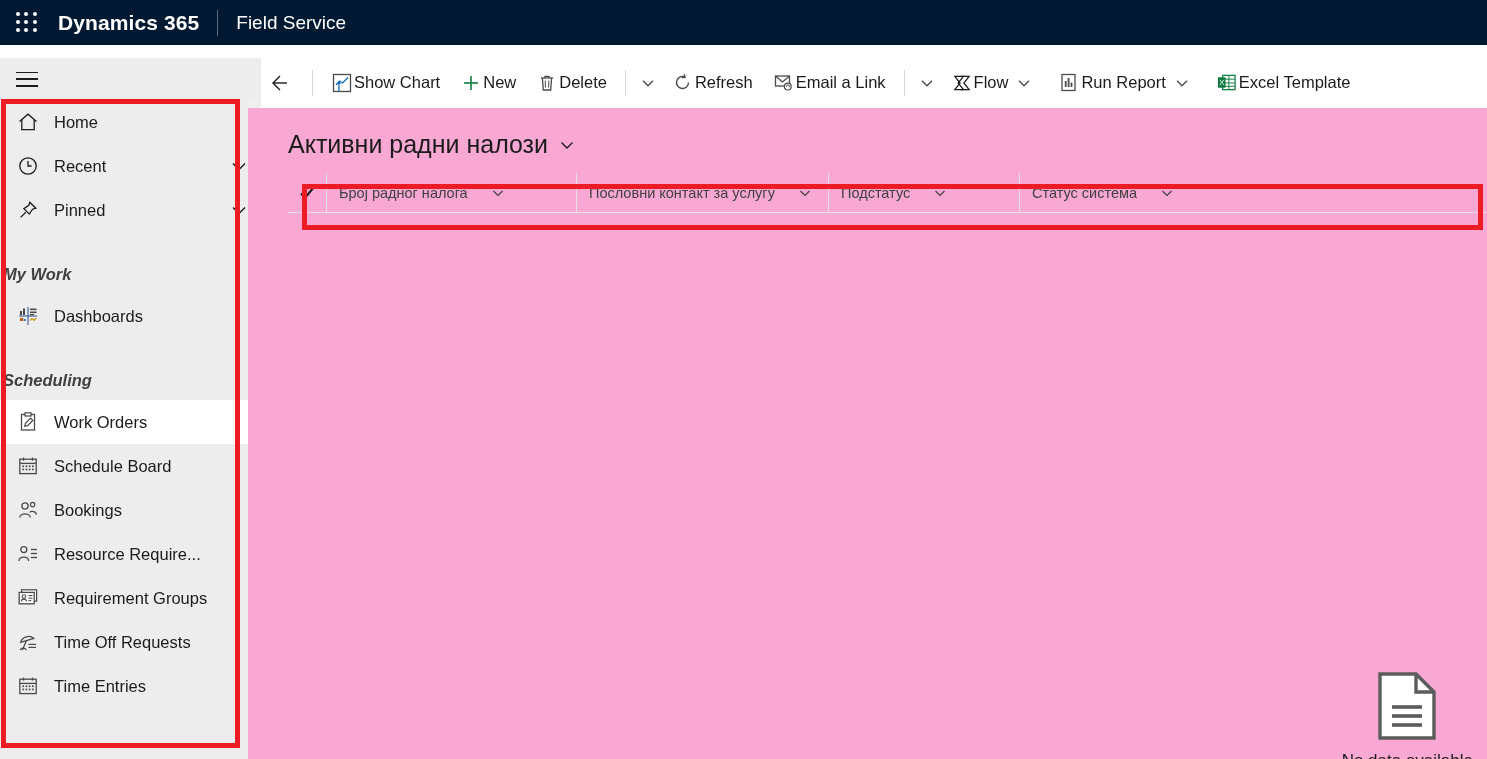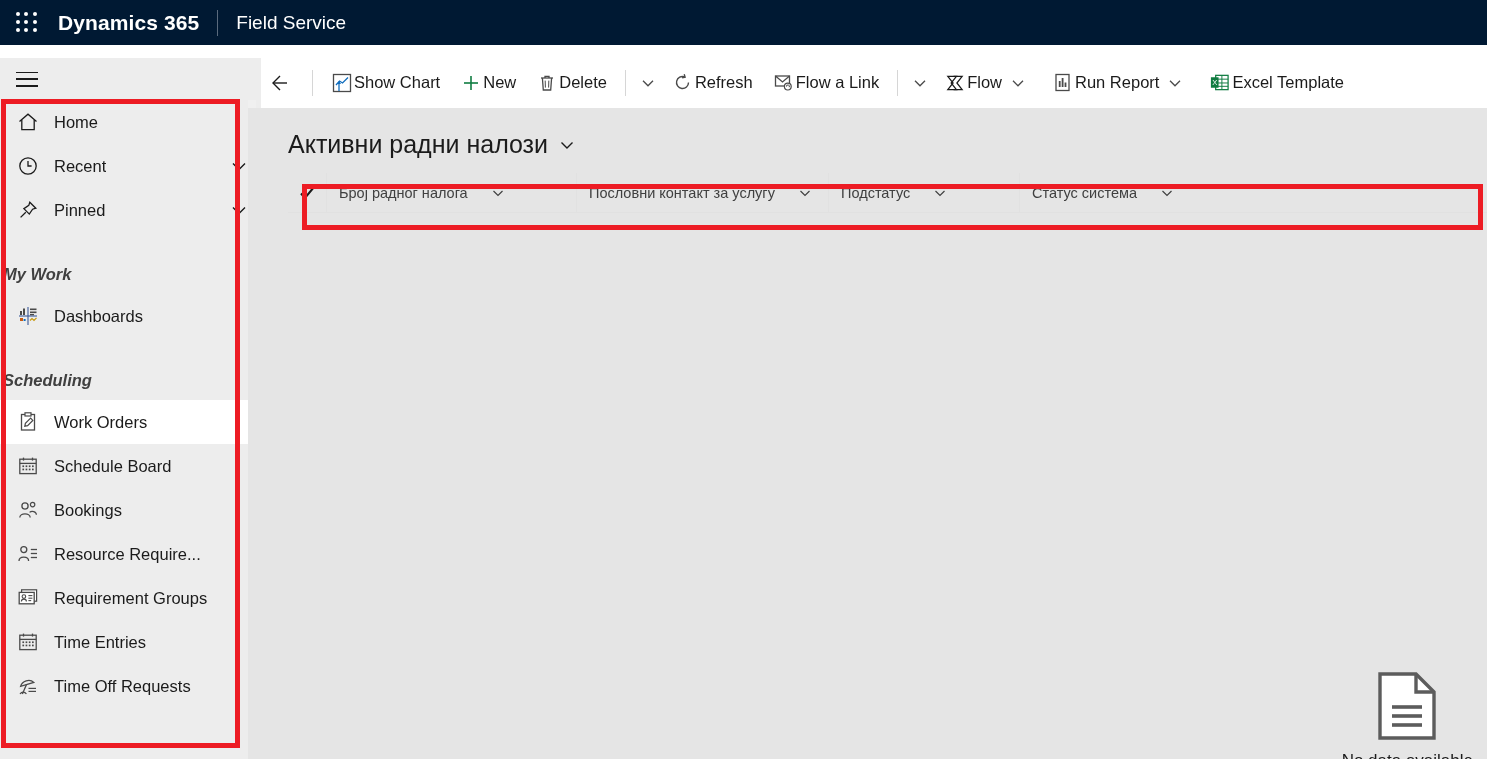--- a/index.html
+++ b/index.html
@@ -83,21 +83,21 @@
     position: absolute; right: 5px; top: 42px; width: 8px; height: 659px; background: #f0f0f0;
   }
   .sb-thumb {
     position: absolute; right: 5px; top: 50px; width: 8px; height: 645px;
     background: #c8c8c8; border-radius: 0; cursor: pointer;
   }
 
   
   .main {
     position: absolute; left: 248px; top: 108px; width: 1239px; height: 651px;
-    background: #e5e5e5;
+    background: #f9a8d4;
   }
   .viewheader { display: flex; align-items: center; gap: 9px; padding: 22px 0 14px 40px; }
   .viewtitle { font-size: 25px; color: #1b1b1b; font-weight: normal; white-space: nowrap; }
 
   .gridhead {
     position: relative; height: 40px; margin-left: 40px;
     display: flex; align-items: stretch;
     border-bottom: 1px solid #e1e1e1;
   }
   .gh-check {
@@ -213,21 +213,21 @@
 
     <div class="cmd">
       <span class="cmd-ico">
         <svg width="21" height="21" viewBox="0 0 21 21">
           <rect x="2.5" y="4" width="14" height="10" fill="none" stroke="#4a4a4a" stroke-width="1.3"></rect>
           <polyline points="2.5,4 9.5,10 16.5,4" fill="none" stroke="#4a4a4a" stroke-width="1.3"></polyline>
           <circle cx="14.8" cy="14.6" r="3.4" fill="#ffffff" stroke="#4a4a4a" stroke-width="1.2"></circle>
           <path d="M13.4 14.6 a1.5 1.5 0 1 1 2.8 .6" fill="none" stroke="#4a4a4a" stroke-width="1"></path>
         </svg>
       </span>
-      <span class="cmd-label">Flow a Link</span>
+      <span class="cmd-label">Email a Link</span>
     </div>
 
     <div class="cmd-div"></div>
     <div class="cmd-caret">
       <svg width="18" height="18" viewBox="0 0 18 18">
         <polyline points="4,6.8 9,11.8 14,6.8" fill="none" stroke="#4a4a4a" stroke-width="1.3"></polyline>
       </svg>
     </div>
 
     <div class="cmd">
@@ -425,52 +425,52 @@
             <line x1="11.4" y1="11.2" x2="15.4" y2="11.2" stroke="#4a4a4a" stroke-width="1.1"></line>
             <line x1="11.4" y1="13.6" x2="14.2" y2="13.6" stroke="#4a4a4a" stroke-width="1.1"></line>
           </svg>
         </span>
         <span class="nav-label">Requirement Groups</span>
       </div>
 
       <div class="navitem">
         <span class="nav-ico">
           <svg width="22" height="22" viewBox="0 0 22 22">
+            <path d="M3.6 11.4 C5 6 12.6 3.4 16.8 7.4 Z" fill="none" stroke="#4a4a4a" stroke-width="1.3"></path>
+            <line x1="9.6" y1="9.2" x2="5.4" y2="19" stroke="#4a4a4a" stroke-width="1.3"></line>
+            <path d="M3 19 C4.6 16.6 7.8 16.6 9.4 19" fill="none" stroke="#4a4a4a" stroke-width="1.2"></path>
+            <line x1="11.5" y1="13.4" x2="19" y2="13.4" stroke="#4a4a4a" stroke-width="1.2"></line>
+            <line x1="11.5" y1="16.4" x2="19" y2="16.4" stroke="#4a4a4a" stroke-width="1.2"></line>
+          </svg>
+        </span>
+        <span class="nav-label">Time Off Requests</span>
+      </div>
+
+      <div class="navitem">
+        <span class="nav-ico">
+          <svg width="22" height="22" viewBox="0 0 22 22">
             <rect x="2.8" y="4.2" width="16.4" height="14.4" fill="none" stroke="#4a4a4a" stroke-width="1.3"></rect>
             <line x1="2.8" y1="8.4" x2="19.2" y2="8.4" stroke="#4a4a4a" stroke-width="1.3"></line>
             <line x1="6.5" y1="2.6" x2="6.5" y2="5.6" stroke="#4a4a4a" stroke-width="1.3"></line>
             <line x1="15.5" y1="2.6" x2="15.5" y2="5.6" stroke="#4a4a4a" stroke-width="1.3"></line>
             <g fill="#4a4a4a">
               <rect x="5.4" y="10.4" width="1.7" height="1.7"></rect>
                 <rect x="8.6" y="10.4" width="1.7" height="1.7"></rect>
               <rect x="11.8" y="10.4" width="1.7" height="1.7"></rect>
                 <rect x="15" y="10.4" width="1.7" height="1.7"></rect>
               <rect x="5.4" y="13.6" width="1.7" height="1.7"></rect>
                 <rect x="8.6" y="13.6" width="1.7" height="1.7"></rect>
               <rect x="11.8" y="13.6" width="1.7" height="1.7"></rect>
                 <rect x="15" y="13.6" width="1.7" height="1.7"></rect>
             </g>
           </svg>
         </span>
         <span class="nav-label">Time Entries</span>
       </div>
 
-      <div class="navitem">
-        <span class="nav-ico">
-          <svg width="22" height="22" viewBox="0 0 22 22">
-            <path d="M3.6 11.4 C5 6 12.6 3.4 16.8 7.4 Z" fill="none" stroke="#4a4a4a" stroke-width="1.3"></path>
-            <line x1="9.6" y1="9.2" x2="5.4" y2="19" stroke="#4a4a4a" stroke-width="1.3"></line>
-            <path d="M3 19 C4.6 16.6 7.8 16.6 9.4 19" fill="none" stroke="#4a4a4a" stroke-width="1.2"></path>
-            <line x1="11.5" y1="13.4" x2="19" y2="13.4" stroke="#4a4a4a" stroke-width="1.2"></line>
-            <line x1="11.5" y1="16.4" x2="19" y2="16.4" stroke="#4a4a4a" stroke-width="1.2"></line>
-          </svg>
-        </span>
-        <span class="nav-label">Time Off Requests</span>
-      </div>
-
     </div>
 
     <div class="sb-track"></div>
     <div class="sb-thumb"></div>
   </div>
 
   <div class="main">
 
     <div class="viewheader">
       <span class="viewtitle">Активни радни налози</span>

